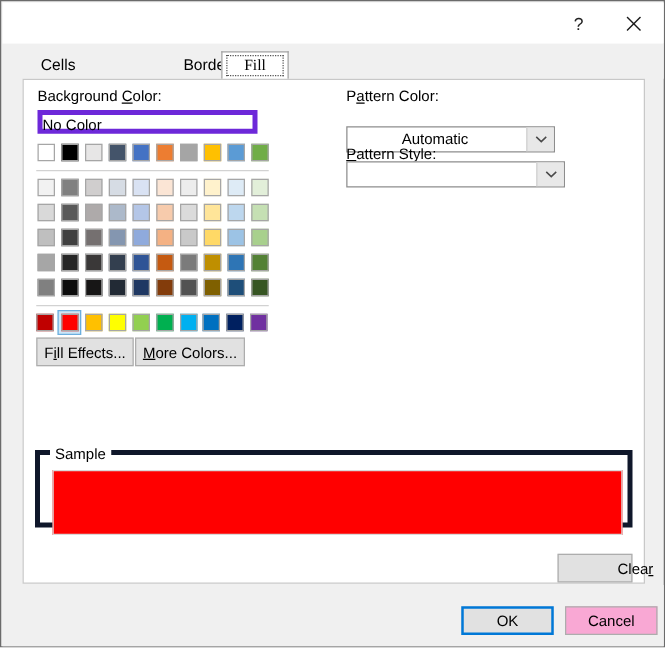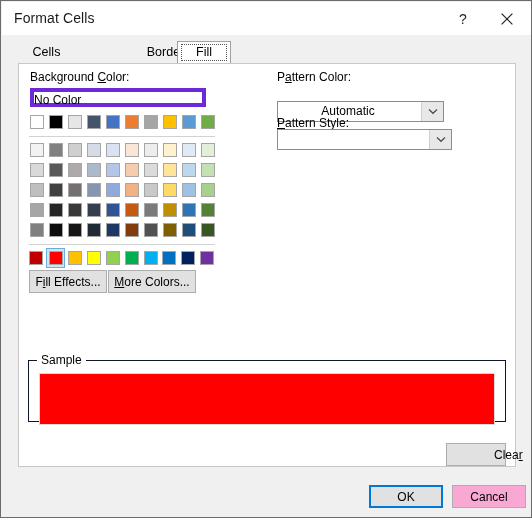--- a/index.html
+++ b/index.html
@@ -76,20 +76,21 @@
     color: #000;
     text-align: center;
     line-height: 20px;
     cursor: default;
   }
   .tab.selected {
     background: #ffffff;
     border: 1px solid #a0a0a0;
     border-bottom-color: #ffffff;
     height: 23px;
+    font-family: Liberation Serif, serif;
   }
   .tab.selected .tab-inner {
     display: block;
     margin: 2px 3px;
     border: 1px dotted #555;
     line-height: 15px;
     height: 15px;
   }
 
   
@@ -211,21 +212,21 @@
     align-items: center;
     justify-content: center;
   }
 
   
   #sample-group {
     position: absolute;
     left: 9px; top: 296px;
     width: 478px; height: 62px;
     box-sizing: border-box;
-    border: 1px solid #0f172a;
+    border: 4px solid #0f172a;
   }
   #sample-legend {
     position: absolute;
     left: 8px; top: -8px;
     background: #ffffff;
     padding: 0 4px;
     font-size: 12px;
     color: #000;
   }
   #sample-preview {
@@ -274,21 +275,20 @@
     cursor: default;
     padding: 0;
   }
 </style>
 </head>
 <body>
 
 <div id="dialog">
 
   <div id="titlebar">
-    <div id="title-text">Format Cells</div>
     <button class="titlebtn" id="help-button">
       <span id="help-glyph">?</span>
     </button>
     <button class="titlebtn" id="close-button">
       <svg width="12" height="12" viewBox="0 0 12 12">
         <line x1="0.6" y1="0.6" x2="11.4" y2="11.4" stroke="#1a1a1a" stroke-width="1.1"></line>
         <line x1="11.4" y1="0.6" x2="0.6" y2="11.4" stroke="#1a1a1a" stroke-width="1.1"></line>
       </svg>
     </button>
   </div>

